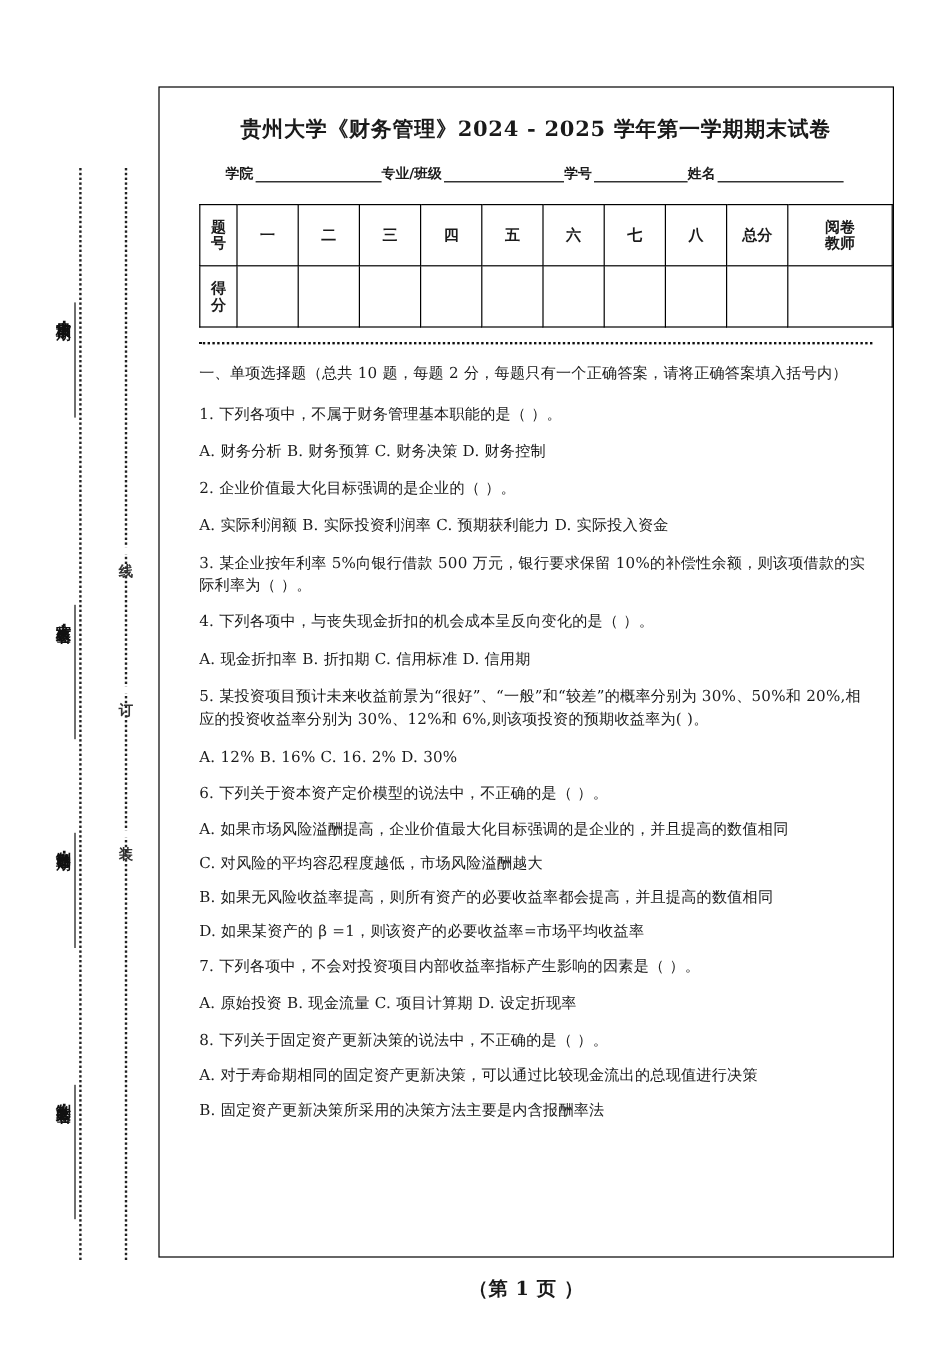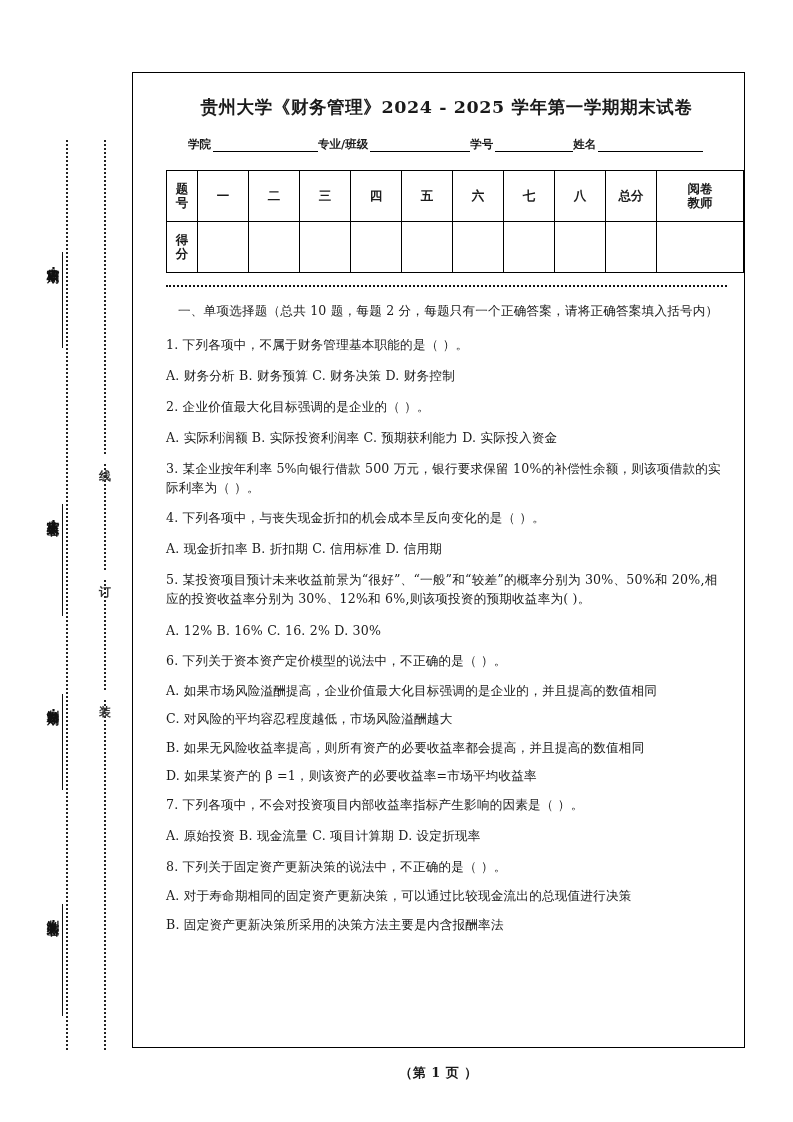--- a/index.html
+++ b/index.html
@@ -136,41 +136,41 @@
   }
 
   
   #question-body {
     margin-top: 14px;
     font-size: 12.6px;
     line-height: 1.55;
     letter-spacing: 0.2px;
   }
   .section-heading {
-    margin: 0 0 14px 12px;
+    margin: 0 0 14px 0;
     text-indent: 0;
   }
   .q-stem {
     margin: 0 0 10px 0;
   }
   .q-options {
     margin: 12px 0 11px 0;
   }
   .opt-line {
     margin: 0 0 9px 0;
   }
 
   
   #page-footer {
     position: absolute;
     left: 132px;
     top: 1064px;
     width: 613px;
     text-align: center;
-    font-size: 13px;
+    font-size: 16px;
     font-weight: bold;
     letter-spacing: 0.5px;
   }
 </style>
 </head>
 <body>
 
 <div id="binding-margin">
 
   <div class="vtext" style="left:44px; top:258px;">审核日期:</div>

